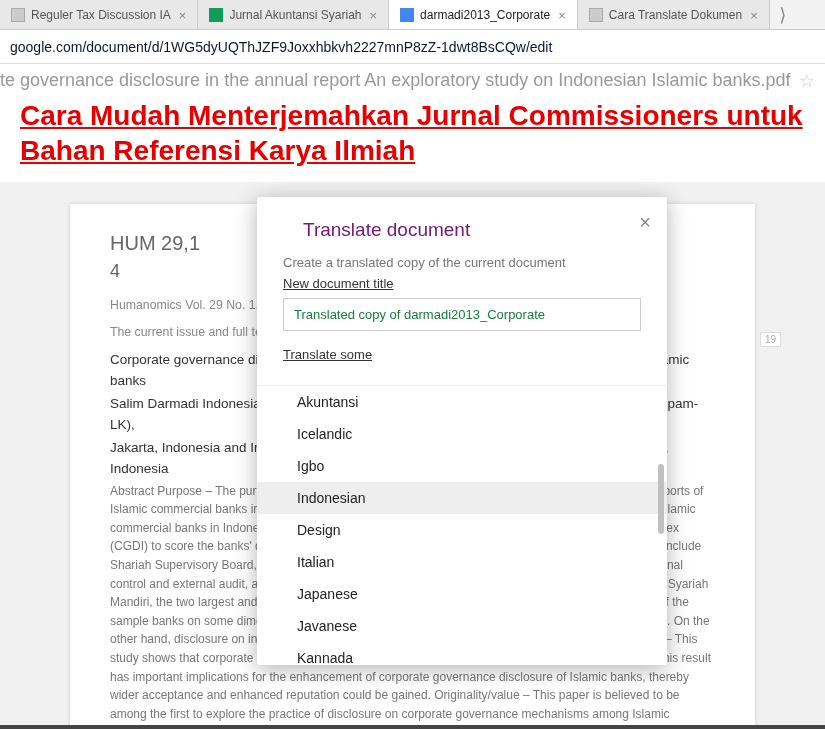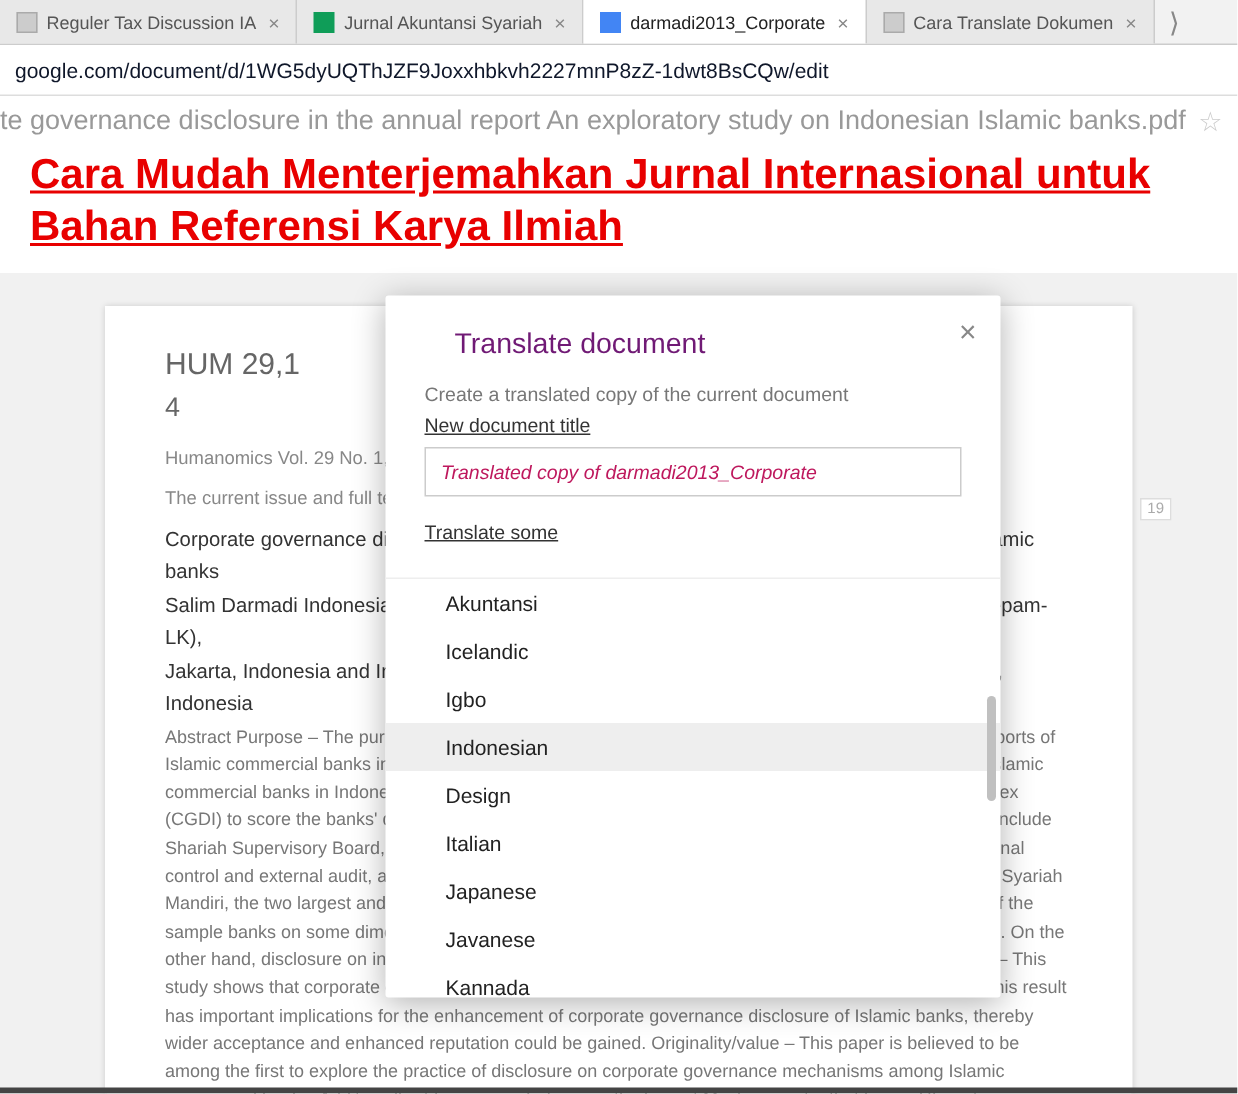--- a/index.html
+++ b/index.html
@@ -29,21 +29,21 @@
 .page .abs { font-size: 12px; color: #777; }
 .page .faded { color: #888; }
 .ruler-marker { position: absolute; right: 44px; top: 150px; font-size: 10px; color: #aaa; background: #fff; border: 1px solid #ddd; padding: 1px 4px; }
 
 .modal-backdrop { position: absolute; top: 0; left: 0; right: 0; bottom: 0; pointer-events: none; }
 .modal { position: absolute; left: 257px; top: 197px; width: 410px; background: #fff; box-shadow: 0 4px 22px rgba(0,0,0,0.3); border-radius: 2px; pointer-events: auto; }
 .modal .pad { padding: 22px 26px 16px 26px; }
 .modal h2 { font-size: 19px; font-weight: 400; color: #701a75; margin-bottom: 14px; margin-left: 20px; }
 .modal .sub { font-size: 13px; color: #777; margin-bottom: 6px; }
 .modal label { display: block; font-size: 13px; color: #333; margin-bottom: 7px; text-decoration: underline; }
-.modal input.title-input { width: 100%; border: 1px solid #ccc; padding: 8px 10px; font-size: 13px; color: #be185d; margin-bottom: 16px; font-style: italic; }
+.modal input.title-input { width: 100%; border: 1px solid #ccc; padding: 8px 10px; font-size: 13px; color: #15803d; margin-bottom: 16px; }
 .modal .close-btn { position: absolute; top: 14px; right: 16px; font-size: 20px; color: #888; cursor: pointer; }
 .dropdown-list { border-top: 1px solid #eee; max-height: 280px; overflow: hidden; position: relative; }
 .dropdown-list .opt { padding: 8px 40px; font-size: 14px; color: #222; cursor: pointer; }
 .dropdown-list .opt.highlight { background: #eee; }
 .dd-scroll { position: absolute; right: 3px; top: 78px; width: 6px; height: 70px; background: #c0c0c0; border-radius: 3px; }
 
 .fav-drive { background: #0f9d58; display:inline-block; }
 .fav-docs { background: #4285f4; display:inline-block; }
 .fav-gen  { background: #ccc; border:1px solid #aaa; display:inline-block; }
 
@@ -79,21 +79,21 @@
 <div class="url-bar">
   <span>google.com/document/d/1WG5dyUQThJZF9Joxxhbkvh2227mnP8zZ-1dwt8BsCQw/edit</span>
 </div>
 
 <div class="doc-header">
   <span>te governance disclosure in the annual report An exploratory study on Indonesian Islamic banks.pdf</span>
   <span class="star">☆</span>
 </div>
 
 <div class="overlay-title">
-  <div class="headline">Cara Mudah Menterjemahkan Jurnal Internasional untuk Bahan Referensi Karya Ilmiah</div>
+  <div class="headline">Cara Mudah Menterjemahkan Jurnal Commissioners untuk Bahan Referensi Karya Ilmiah</div>
 </div>
 
 <div class="doc-canvas">
   <div class="ruler-marker">19</div>
   <div class="page">
     <div class="hum">HUM 29,1</div>
     <div class="four">4</div>
     <p class="faded">Humanomics Vol. 29 No. 1, 2013                                                                                    98288661311299295</p>
     <p class="faded">The current issue and full text archive of this journal is available at                                                   m</p>
     <p class="center">Corporate governance disclosure in the annual report An exploratory study on Indonesian Islamic banks</p>

